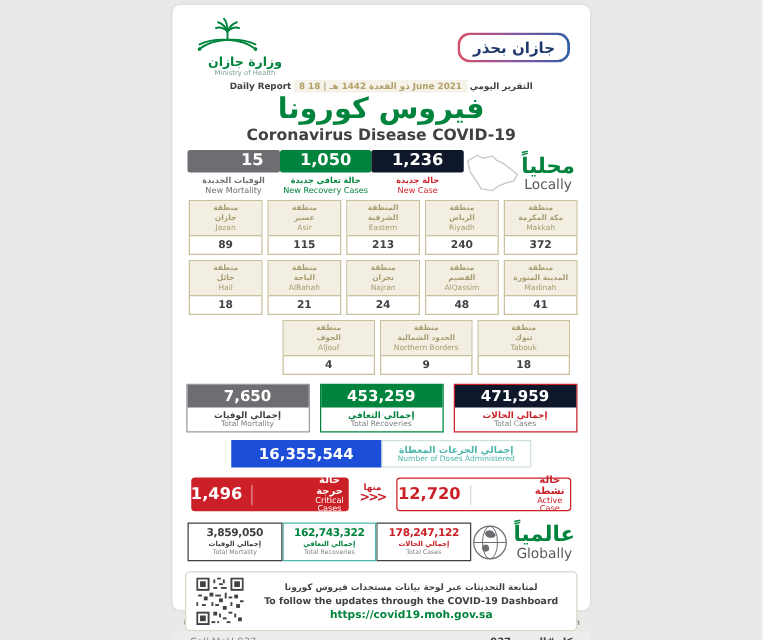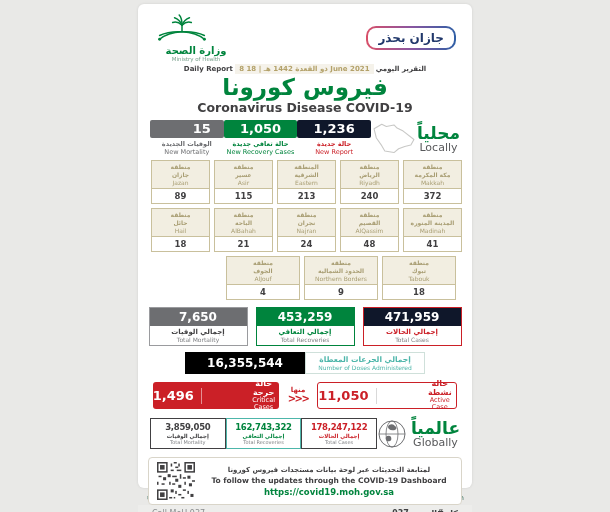--- a/index.html
+++ b/index.html
@@ -68,21 +68,21 @@
   .total-box { width: 99px; text-align: center; border: 1px solid; background: #fff; }
   .bd-red { border-color: #cb2027; } .bd-green { border-color: #00843d; } .bd-gray { border-color: #9a9b9e; }
   .total-head { color: #fff; font-weight: bold; font-size: 12px; padding: 2px 0; }
   .total-ar { font-size: 7px; font-weight: bold; margin-top: 2px; direction: rtl; }
   .total-en { font-size: 6px; color: #808285; padding-bottom: 2px; }
   
   .doses-row { display: flex; direction: rtl; justify-content: center; margin-top: 6px; }
   .doses-label { width: 120px; border: 1px solid #cfe0da; text-align: center; padding: 2px 0; background: #fff; }
   .doses-ar { color: #4db6aa; font-weight: bold; font-size: 7.5px; direction: rtl; }
   .doses-en { color: #4db6aa; font-size: 6px; }
-  .doses-value { width: 120px; background: #000000; color: #fff; font-weight: bold; font-size: 12px; display: flex; align-items: center; justify-content: center; }
+  .doses-value { width: 120px; background: #1d4ed8; color: #fff; font-weight: bold; font-size: 12px; display: flex; align-items: center; justify-content: center; }
   
   .active-row { display: flex; direction: rtl; align-items: center; justify-content: center; gap: 9px; margin-top: 8px; }
   .pill { display: flex; direction: rtl; align-items: center; justify-content: center; gap: 7px; height: 27px; border-radius: 3px; }
   .active-box { width: 140px; border: 1px solid #cb2027; background: #fff; }
   .critical-box { width: 126px; background: #cb2027; }
   .pill-labels { text-align: center; line-height: 1.1; margin-left: 40px; }
   .pl-ar { font-size: 8px; font-weight: bold; direction: rtl; }
   .pl-en { font-size: 6.5px; }
   .pill-div { width: 1px; height: 16px; background: #d9d9d9; }
   .critical-box .pill-div { background: rgba(255,255,255,.5); }
@@ -134,21 +134,21 @@
             <path d="M30,12 C30,6 29,3 27,1"></path>
             <path d="M30,12 C32,7 35,5 38,4"></path>
             <path d="M30,12 C33,9 37,8 40,9"></path>
             <path d="M6,27 C18,17 42,17 54,23"></path>
             <path d="M54,27 C42,17 18,17 6,23"></path>
           </g>
           <circle cx="6" cy="27" r="1.6" fill="#00843d"></circle>
           <circle cx="54" cy="27" r="1.6" fill="#00843d"></circle>
         </svg>
       </span>
-      <div class="moh-ar">وزارة الصحة</div>
+      <div class="moh-ar">وزارة جازان</div>
       <div class="moh-en">Ministry of Health</div>
     </div>
     <div class="badge">جازان بحذر</div>
   </div>
 
   <div class="date-line">
     <span class="date-en">Daily Report</span>
     <span class="date-hl">8 ذو القعدة 1442 هـ | 18 June 2021</span>
     <span class="date-ar">التقرير اليومي</span>
   </div>
@@ -162,21 +162,21 @@
       <div class="locally-en">Locally</div>
     </div>
     <span>
       <svg width="46" height="34" viewBox="0 0 60 44">
         <path d="M4,10 L14,4 L20,7 L30,5 L34,9 L42,13 L56,24 L52,31 L44,33 L36,36 L30,41 L18,39 L14,32 L7,22 Z" fill="#ffffff" stroke="#c8c8c6" stroke-width="1.4" stroke-linejoin="round"></path>
       </svg>
     </span>
     <div class="stat">
       <div class="stat-value bg-red">1,236</div>
       <div class="stat-ar tx-red">حالة جديدة</div>
-      <div class="stat-en tx-red">New Report</div>
+      <div class="stat-en tx-red">New Case</div>
     </div>
     <div class="stat">
       <div class="stat-value bg-green">1,050</div>
       <div class="stat-ar tx-green">حالة تعافي جديدة</div>
       <div class="stat-en tx-green">New Recovery Cases</div>
     </div>
     <div class="stat">
       <div class="stat-value bg-gray">15</div>
       <div class="stat-ar tx-gray">الوفيات الجديدة</div>
       <div class="stat-en tx-gray">New Mortality</div>
@@ -348,21 +348,21 @@
     <div class="doses-value">16,355,544</div>
   </div>
 
   <div class="active-row">
     <div class="pill active-box">
       <div class="pill-labels tx-red">
         <div class="pl-ar">حالة نشطة</div>
         <div class="pl-en">Active Case</div>
       </div>
       <div class="pill-div"></div>
-      <div class="pill-value tx-red">11,050</div>
+      <div class="pill-value tx-red">12,720</div>
     </div>
     <div class="minha">
       <div class="minha-ar">منها</div>
       <div class="minha-arrows">&lt;&lt;&lt;</div>
     </div>
     <div class="pill critical-box">
       <div class="pill-labels tx-white">
         <div class="pl-ar">حالة حرجة</div>
         <div class="pl-en">Critical Cases</div>
       </div>

